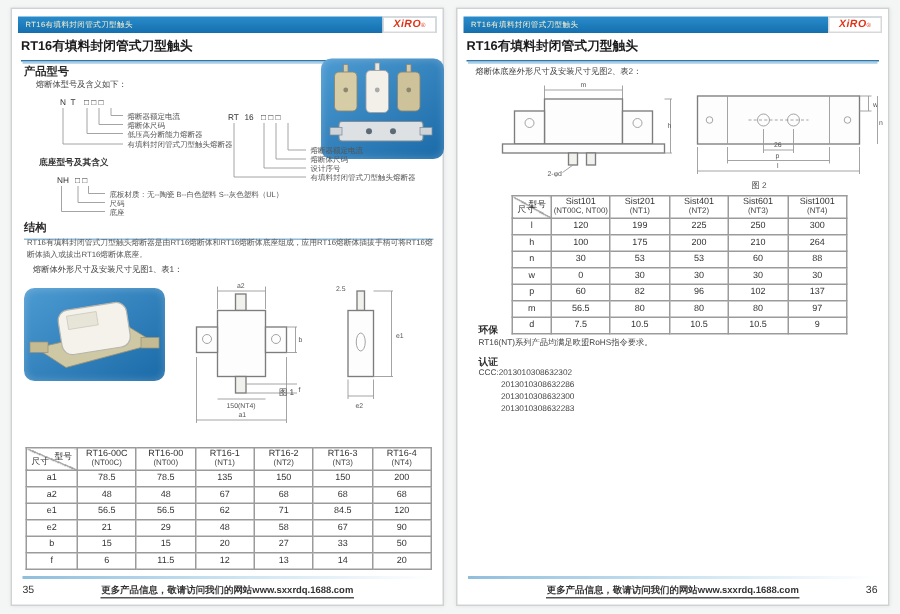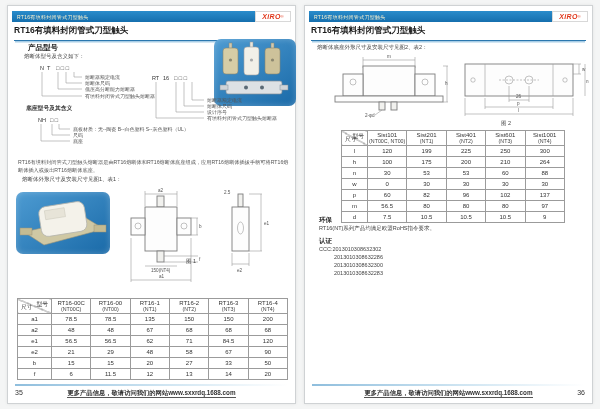--- a/index.html
+++ b/index.html
@@ -66,21 +66,21 @@
     <div class="hbar">
       <span class="hbar-title">RT16有填料封闭管式刀型触头</span>
       <div class="logo-box">
         <span class="logo-text">XiRO</span>
           <span class="logo-reg">®</span>
       </div>
     </div>
 
     <div class="page-title">RT16有填料封闭管式刀型触头</div>
 
-    <div class="sec-heading" style="left:20px; top:37px;text-align:center;">产品型号</div>
+    <div class="sec-heading" style="left:8px; top:37px;text-align:center;">产品型号</div>
     <div class="small-text" style="left:16px; top:47px;">熔断体型号及含义如下：</div>
 
     <div class="photo" style="left:206px; top:33px; width:82px; height:67px;">
       <svg width="82" height="67" viewBox="0 0 82 67">
         <rect x="15" y="4" width="3" height="6" fill="#cfc9b0" stroke="#8c876f" stroke-width=".5"></rect>
         <rect x="36" y="3" width="3" height="6" fill="#e8e6dc" stroke="#999" stroke-width=".5"></rect>
         <rect x="57" y="4" width="3" height="6" fill="#cfc9b0" stroke="#8c876f" stroke-width=".5"></rect>
         <rect x="9" y="9" width="15" height="26" rx="3" fill="#d6cda6" stroke="#8c876f" stroke-width=".6"></rect>
         <rect x="30" y="8" width="15" height="28" rx="3" fill="#f2f0e8" stroke="#a2a2a2" stroke-width=".6"></rect>
         <rect x="51" y="9" width="15" height="26" rx="3" fill="#cdc29a" stroke="#8c876f" stroke-width=".6"></rect>
@@ -126,20 +126,21 @@
       <polyline class="ln" points="176,22 176,40 188,40"></polyline>
       <polyline class="ln" points="168,22 168,46 188,46"></polyline>
       <polyline class="ln" points="160,22 160,52 188,52"></polyline>
       <polyline class="ln" points="140,22 140,58 188,58"></polyline>
       <text class="dg-label" x="191" y="42">熔断器额定电流</text>
       <text class="dg-label" x="191" y="48">熔断体尺码</text>
       <text class="dg-label" x="191" y="54">设计序号</text>
       <text class="dg-label" x="191" y="60">有填料封闭管式刀型触头熔断器</text>
     </svg>
 
+    <div class="sec-heading sec-underline" style="left:8px; top:141px; width:273px;">结构</div>
     <div class="body-text" style="left:10px; top:152px; width:272px;">RT16有填料封闭管式刀型触头熔断器是由RT16熔断体和RT16熔断体底座组成，应用RT16熔断体插拔手柄可将RT16熔断体插入或拔出RT16熔断体底座。</div>
     <div class="small-text" style="left:14px; top:170px;">熔断体外形尺寸及安装尺寸见图1、表1：</div>
 
     <div class="photo" style="left:8px; top:186px; width:94px; height:62px;">
       <svg width="94" height="62" viewBox="0 0 94 62">
         <polygon points="8,40 70,26 88,37 28,53" fill="#cfc8a4" stroke="#9a9378" stroke-width=".6"></polygon>
         <g transform="rotate(-9 47 28)">
           <rect x="24" y="12" width="46" height="30" rx="7" fill="#f4f2ea" stroke="#b5b5ae" stroke-width=".8"></rect>
           <rect x="30" y="16" width="20" height="9" fill="#e7e4d8" stroke="#c2bfb2" stroke-width=".4"></rect>
         </g>

